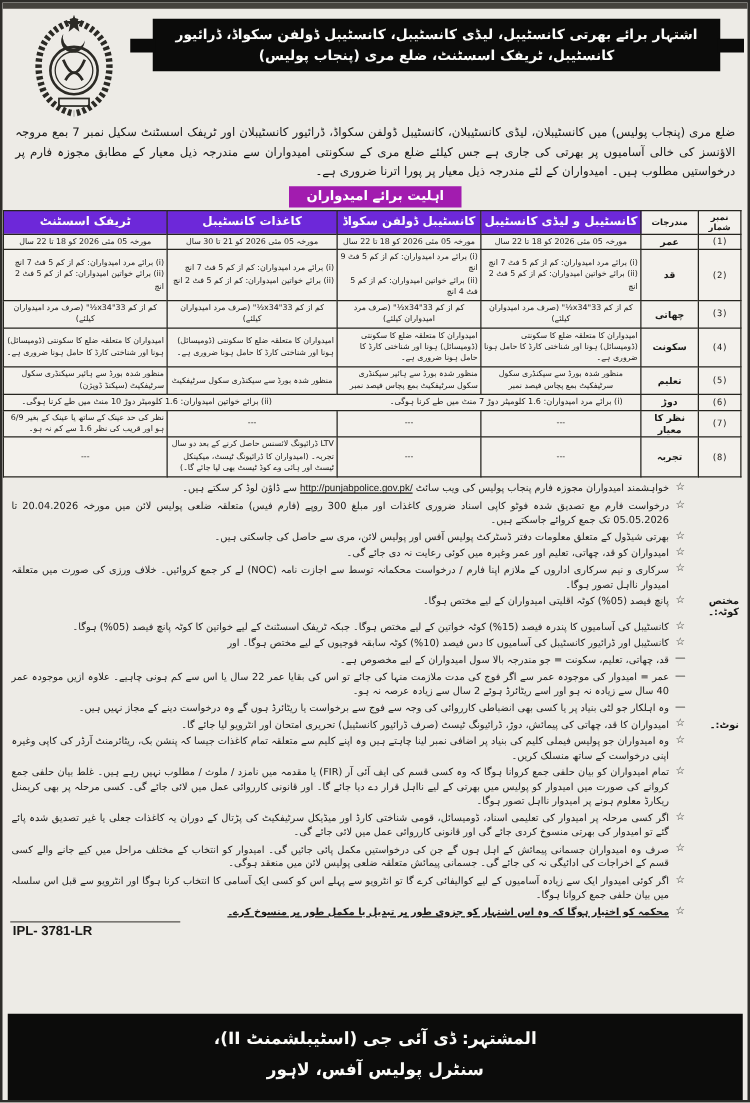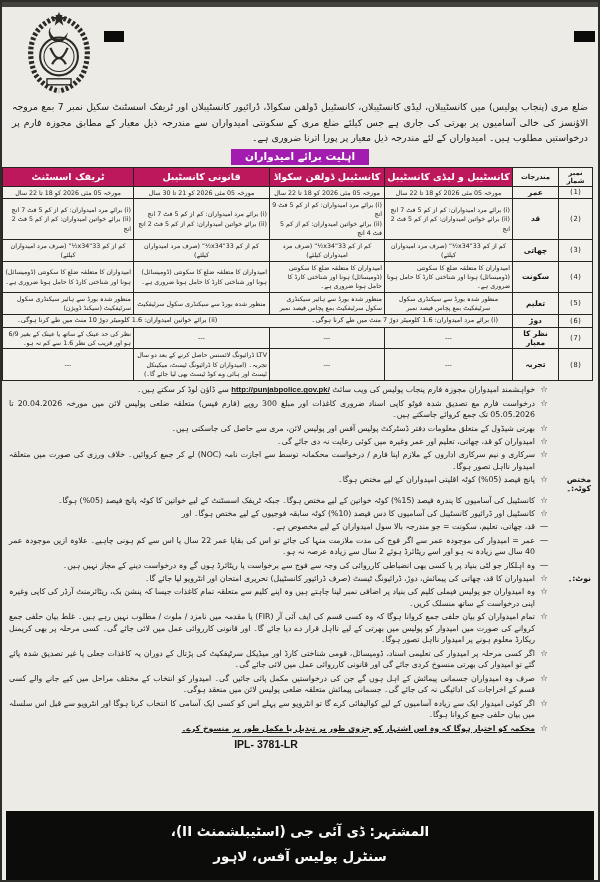--- a/index.html
+++ b/index.html
@@ -23,36 +23,36 @@
   .tab-r { right:3px; width:21px; }
   
   .intro { flex:none; margin:1px 10px 2px; font-size:9.4px; line-height:1.65; text-align:justify; }
   
   .ribbon { flex:none; align-self:center; background:#a21caf; color:#fff; font-weight:bold;
             font-size:10.5px; padding:1px 14px 3px; margin:1px auto 2px; }
   
   table.elig { flex:none; margin:0 5px 1px; border-collapse:collapse; table-layout:fixed; width:590px; background:#f3f1ec; }
   table.elig th, table.elig td { border:1px solid #26251f; padding:1px 2px; vertical-align:middle; word-wrap:break-word; }
   th.meta { font-size:6.8px; font-weight:bold; background:#f3f1ec;margin-top:40px; }
-  th.job  { background:#be185d; color:#fdfdfb; font-size:9.5px; font-weight:bold; padding:3px 2px; }
+  th.job  { background:#6d28d9; color:#fdfdfb; font-size:9.5px; font-weight:bold; padding:3px 2px; }
   td.sr { font-size:7px; text-align:center; font-family:"DejaVu Sans Mono", monospace; }
   td.rowlabel { font-size:7.5px; font-weight:bold; text-align:center; }
   td.cell { font-size:6.3px; line-height:1.5; text-align:center; }
   td.cell.para { text-align:right; white-space:pre-line; }
   .run-wrap { display:flex; justify-content:space-between; gap:10px; padding:0 12px; font-size:6.5px; }
   
   .instructions { flex:none; padding:1px 7px 0; }
   .ins-item { display:flex; gap:2px; margin:1.6px 0; align-items:flex-start; }
   .ins-label { flex:none; width:38px; font-size:7.8px; font-weight:bold; padding-top:1px; }
   .ins-mark { flex:none; width:14px; text-align:center; font-size:8.5px; line-height:1.2; color:#2a2a26; }
   .ins-text { flex:1; font-size:7.8px; line-height:1.5; text-align:justify; }
   .ins-item.u .ins-text { text-decoration:underline; font-weight:bold; }
-  .url { font-weight:bold; text-decoration:underline; direction:ltr; unicode-bidi:embed; font-family:"Liberation Sans", sans-serif; }
-  
-  .ipl { flex:none; direction:ltr; text-align:center; font-weight:bold; font-size:10.5px;
+  .url { font-weight:normal; text-decoration:underline; direction:ltr; unicode-bidi:embed; font-family:"Liberation Sans", sans-serif; }
+  
+  .ipl { flex:none; direction:ltr; text-align:left; font-weight:bold; font-size:10.5px;
          padding:0 6px 2px; font-family:"Liberation Sans", sans-serif; }
   .ipl span { display:inline-block; border-top:1.5px solid #55534e; padding:1px 70px 0 2px; }
   .footer-black { flex:none; margin:0 4px 0; margin-top:auto; background:#0c0c0b; color:#fbfbf8;
                   text-align:center; padding:8px 10px 12px; }
   .footer-black .l1, .footer-black .l2 { font-size:13.5px; font-weight:bold; line-height:1.8; }
 </style>
 </head>
 <body>
 
 <div class="page">
@@ -68,20 +68,21 @@
           <circle cx="50" cy="54" r="17.5" stroke-width="1.2"></circle>
           <path d="M40 44 q10 24 20 0 M42 63 q8 -14 16 0" stroke-width="2.6"></path>
           <rect x="36" y="80" width="28" height="7" stroke-width="1.6"></rect>
         </g>
         <g fill="#2b2a25">
           <polygon points="50,2 52,8 58,8 53.5,11.5 55,18 50,14 45,18 46.5,11.5 42,8 48,8"></polygon>
           <path d="M60 26 a11 11 0 1 1 -20 -6 a9 9 0 1 0 20 6 z"></path>
         </g>
       </svg>
     </div>
+    <div class="banner">اشتہار برائے بھرتی کانسٹیبل، لیڈی کانسٹیبل، کانسٹیبل ڈولفن سکواڈ، ڈرائیور کانسٹیبل، ٹریفک اسسٹنٹ، ضلع مری (پنجاب پولیس)</div>
     <div class="banner-tab tab-l"></div>
     <div class="banner-tab tab-r"></div>
   </div>
 
   <p class="intro">ضلع مری (پنجاب پولیس) میں کانسٹیبلان، لیڈی کانسٹیبلان، کانسٹیبل ڈولفن سکواڈ، ڈرائیور کانسٹیبلان اور ٹریفک اسسٹنٹ سکیل نمبر 7 بمع مروجہ الاؤنسز کی خالی آسامیوں پر بھرتی کی جاری ہے جس کیلئے ضلع مری کے سکونتی امیدواران سے مندرجہ ذیل معیار کے مطابق مجوزہ فارم پر درخواستیں مطلوب ہیں۔ امیدواران کے لئے مندرجہ ذیل معیار پر پورا اترنا ضروری ہے۔</p>
 
   <div class="ribbon">اہلیت برائے امیدواران</div>
 
   <table class="elig">
     <colgroup>
@@ -91,21 +92,21 @@
       <col style="width:115px">
         <col style="width:136px">
         <col style="width:131px">
     </colgroup>
     <thead>
       <tr>
         <th class="meta">نمبر شمار</th>
         <th class="meta">مندرجات</th>
         <th class="job">کانسٹیبل و لیڈی کانسٹیبل</th>
         <th class="job">کانسٹیبل ڈولفن سکواڈ</th>
-        <th class="job">قانونی کانسٹیبل</th>
+        <th class="job">کاغذات کانسٹیبل</th>
         <th class="job">ٹریفک اسسٹنٹ</th>
       </tr>
     </thead>
     <tbody id="elig-body">
         <tr>
           <td class="sr">(1)</td>
           <td class="rowlabel">عمر</td>
           <td class="cell">مورخہ 05 مئی 2026 کو 18 تا 22 سال</td>
           <td class="cell">مورخہ 05 مئی 2026 کو 18 تا 22 سال</td>
           <td class="cell">مورخہ 05 مئی 2026 کو 21 تا 30 سال</td>

